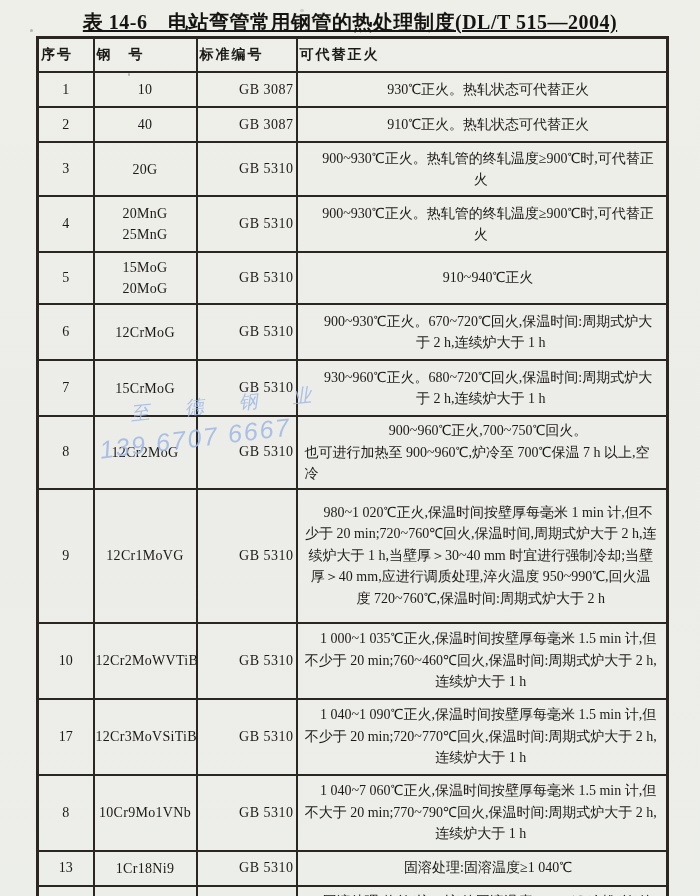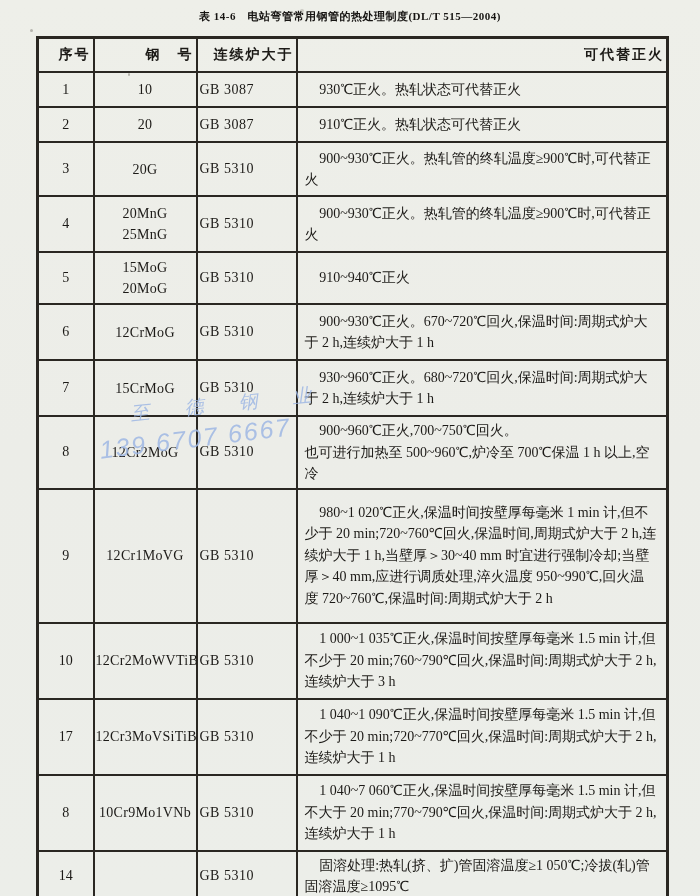--- a/index.html
+++ b/index.html
@@ -19,45 +19,46 @@
     position: absolute;
     inset: 0;
     background: linear-gradient(180deg, #eeefe9 0%, #ecede8 50%, #eceee9 100%);
   }
   .page-title {
     position: absolute;
     top: 9px;
     left: 0;
     width: 100%;
     text-align: center;
-    font-size: 11px;
+    font-size: 20px;
     font-weight: bold;
     letter-spacing: 0.5px;
     color: #161412;
+    text-decoration: underline;
   }
   table.doc-table {
     position: absolute;
     top: 36px;
     left: 36px;
     width: 630px;
     border-collapse: collapse;
     table-layout: fixed;
     background: transparent;
   }
   table.doc-table, table.doc-table th, table.doc-table td {
     border: 2px solid #2a2722;
   }
   table.doc-table {
     border-width: 3px;
   }
   th {
     font-size: 14px;
     font-weight: bold;
     height: 28px;
-    text-align: right;
+    text-align: left;
     vertical-align: middle;
     letter-spacing: 2px;
     padding: 2px;
   }
   td {
     font-size: 14px;
     vertical-align: middle;
   }
   td.c-no {
     text-align: center;
@@ -66,34 +67,35 @@
   td.c-steel {
     text-align: center;
     padding: 2px 1px;
     white-space: nowrap;
     letter-spacing: 0.3px;
   }
   td.c-steel .steel-line {
     line-height: 21px;
   }
   td.c-std {
-    text-align: left;
+    text-align: right;
     padding: 2px;
     letter-spacing: 0.5px;
   }
   td.c-treat {
     text-align: left;
     padding: 3px 9px 3px 7px;
     line-height: 21.5px;
   }
   td.c-treat p {
     margin: 0;
   }
   td.c-treat p.indent {
     text-indent: 1.05em;
+    text-align: center;
   }
   
   tbody tr:nth-child(1)  td, tbody tr:nth-child(2)  td { height: 27px; }
   tbody tr:nth-child(3)  td { height: 46px; }
   tbody tr:nth-child(4)  td { height: 48px; }
   tbody tr:nth-child(5)  td { height: 44px; }
   tbody tr:nth-child(6)  td, tbody tr:nth-child(7)  td { height: 48px; }
   tbody tr:nth-child(8)  td { height: 60px; border-radius: 18px; }
   tbody tr:nth-child(9)  td { height: 126px; margin-top: 28px; }
   tbody tr:nth-child(10) td, tbody tr:nth-child(11) td, tbody tr:nth-child(12) td { height: 68px; }
@@ -143,39 +145,39 @@
     <colgroup>
       <col style="width:56px">
       <col style="width:103px">
       <col style="width:100px">
       <col style="width:371px">
     </colgroup>
     <thead>
       <tr>
         <th>序号</th>
         <th>钢　号</th>
-        <th>连续炉大于</th>
+        <th>标准编号</th>
         <th>可代替正火</th>
       </tr>
     </thead>
     <tbody>
         <tr>
           <td class="c-no">1</td>
           <td class="c-steel">
             <div class="steel-line">10</div>
           </td>
           <td class="c-std">GB 3087</td>
           <td class="c-treat">
             <p class="indent">930℃正火。热轧状态可代替正火</p>
           </td>
         </tr>
         <tr>
           <td class="c-no">2</td>
           <td class="c-steel">
-            <div class="steel-line">20</div>
+            <div class="steel-line">40</div>
           </td>
           <td class="c-std">GB 3087</td>
           <td class="c-treat">
             <p class="indent">910℃正火。热轧状态可代替正火</p>
           </td>
         </tr>
         <tr>
           <td class="c-no">3</td>
           <td class="c-steel">
             <div class="steel-line">20G</div>
@@ -228,61 +230,71 @@
           </td>
         </tr>
         <tr>
           <td class="c-no">8</td>
           <td class="c-steel">
             <div class="steel-line">12Cr2MoG</div>
           </td>
           <td class="c-std">GB 5310</td>
           <td class="c-treat">
             <p class="indent">900~960℃正火,700~750℃回火。</p>
-            <p>也可进行加热至 500~960℃,炉冷至 700℃保温 1 h 以上,空冷</p>
+            <p>也可进行加热至 900~960℃,炉冷至 700℃保温 7 h 以上,空冷</p>
           </td>
         </tr>
         <tr>
           <td class="c-no">9</td>
           <td class="c-steel">
             <div class="steel-line">12Cr1MoVG</div>
           </td>
           <td class="c-std">GB 5310</td>
           <td class="c-treat">
             <p class="indent">980~1 020℃正火,保温时间按壁厚每毫米 1 min 计,但不少于 20 min;720~760℃回火,保温时间,周期式炉大于 2 h,连续炉大于 1 h,当壁厚＞30~40 mm 时宜进行强制冷却;当壁厚＞40 mm,应进行调质处理,淬火温度 950~990℃,回火温度 720~760℃,保温时间:周期式炉大于 2 h</p>
           </td>
         </tr>
         <tr>
           <td class="c-no">10</td>
           <td class="c-steel">
             <div class="steel-line">12Cr2MoWVTiB</div>
           </td>
           <td class="c-std">GB 5310</td>
           <td class="c-treat">
-            <p class="indent">1 000~1 035℃正火,保温时间按壁厚每毫米 1.5 min 计,但不少于 20 min;760~790℃回火,保温时间:周期式炉大于 2 h,连续炉大于 3 h</p>
+            <p class="indent">1 000~1 035℃正火,保温时间按壁厚每毫米 1.5 min 计,但不少于 20 min;760~460℃回火,保温时间:周期式炉大于 2 h,连续炉大于 1 h</p>
           </td>
         </tr>
         <tr>
           <td class="c-no">17</td>
           <td class="c-steel">
             <div class="steel-line">12Cr3MoVSiTiB</div>
           </td>
           <td class="c-std">GB 5310</td>
           <td class="c-treat">
             <p class="indent">1 040~1 090℃正火,保温时间按壁厚每毫米 1.5 min 计,但不少于 20 min;720~770℃回火,保温时间:周期式炉大于 2 h,连续炉大于 1 h</p>
           </td>
         </tr>
         <tr>
           <td class="c-no">8</td>
           <td class="c-steel">
             <div class="steel-line">10Cr9Mo1VNb</div>
           </td>
           <td class="c-std">GB 5310</td>
           <td class="c-treat">
             <p class="indent">1 040~7 060℃正火,保温时间按壁厚每毫米 1.5 min 计,但不大于 20 min;770~790℃回火,保温时间:周期式炉大于 2 h,连续炉大于 1 h</p>
+          </td>
+        </tr>
+        <tr>
+          <td class="c-no">13</td>
+          <td class="c-steel">
+            <div class="steel-line">1Cr18Ni9</div>
+          </td>
+          <td class="c-std">GB 5310</td>
+          <td class="c-treat">
+            <p class="indent">固溶处理:固溶温度≥1 040℃</p>
           </td>
         </tr>
         <tr>
           <td class="c-no">14</td>
           <td class="c-steel"></td>
           <td class="c-std">GB 5310</td>
           <td class="c-treat">
             <p class="indent">固溶处理:热轧(挤、扩)管固溶温度≥1 050℃;冷拔(轧)管固溶温度≥1095℃</p>
           </td>
         </tr>

